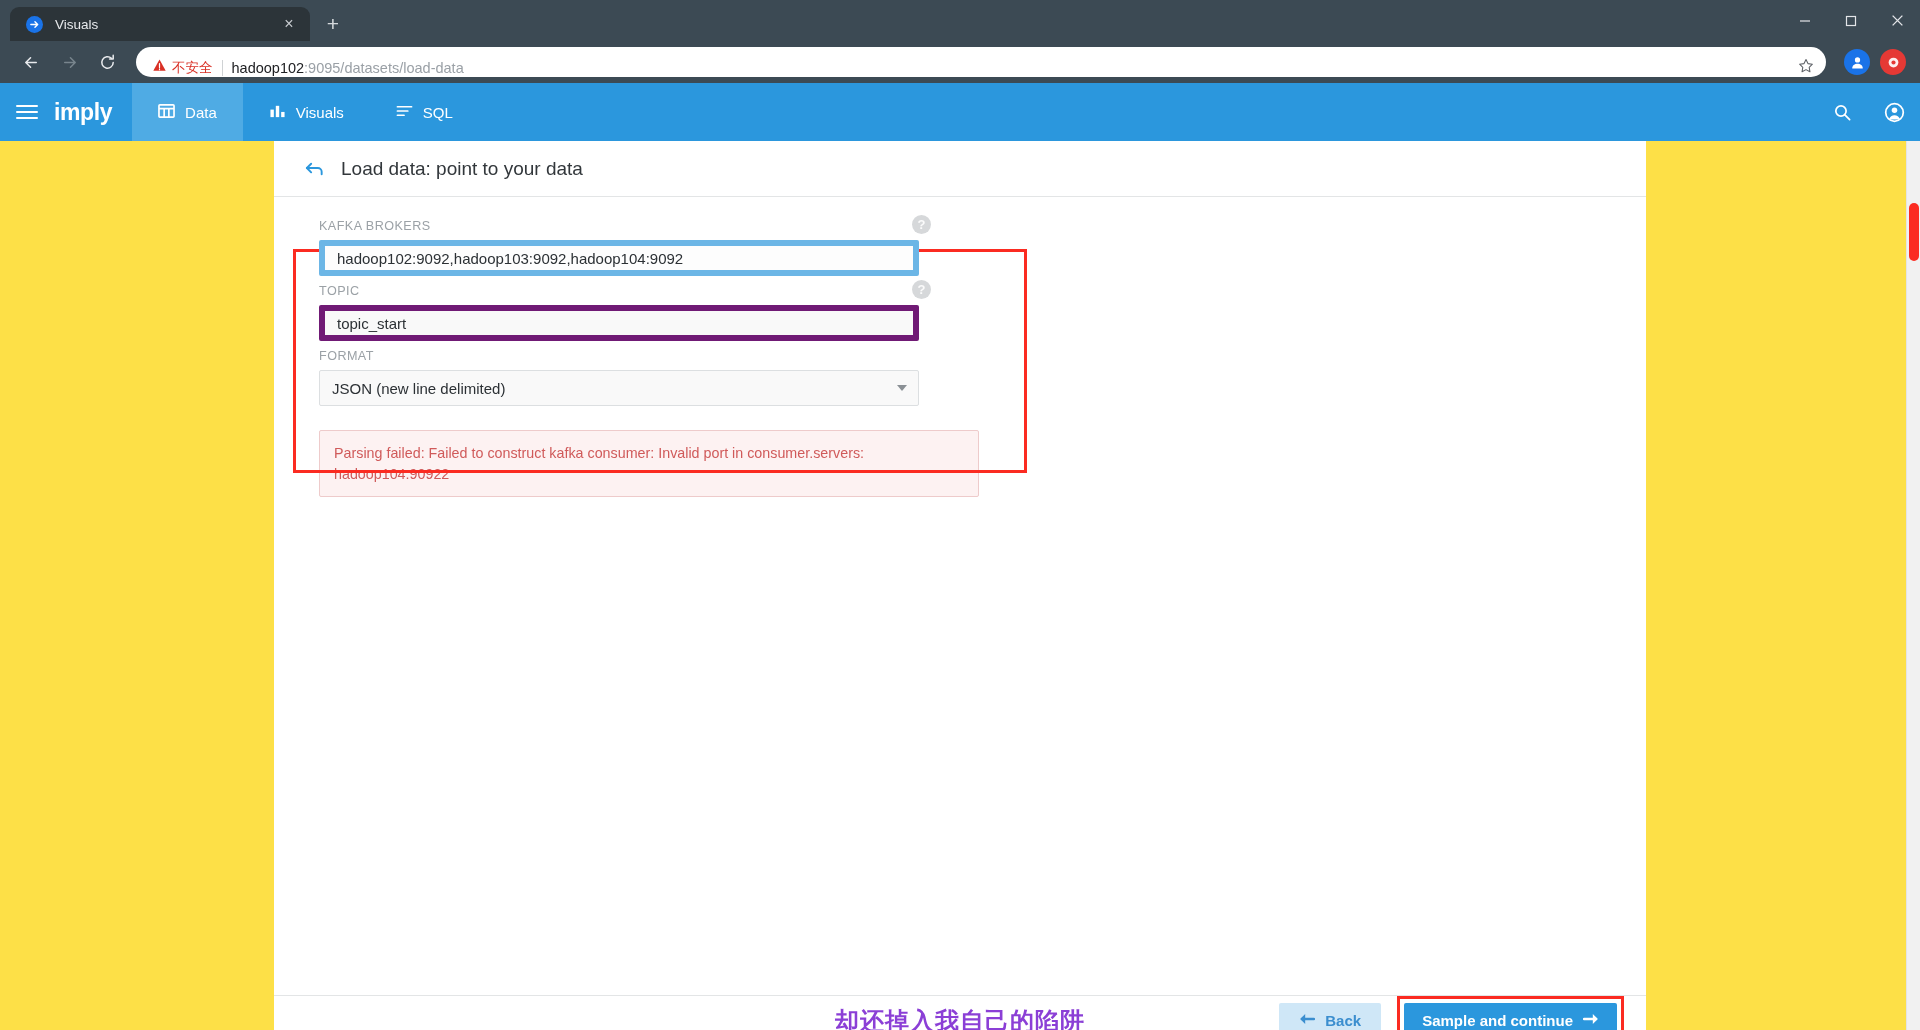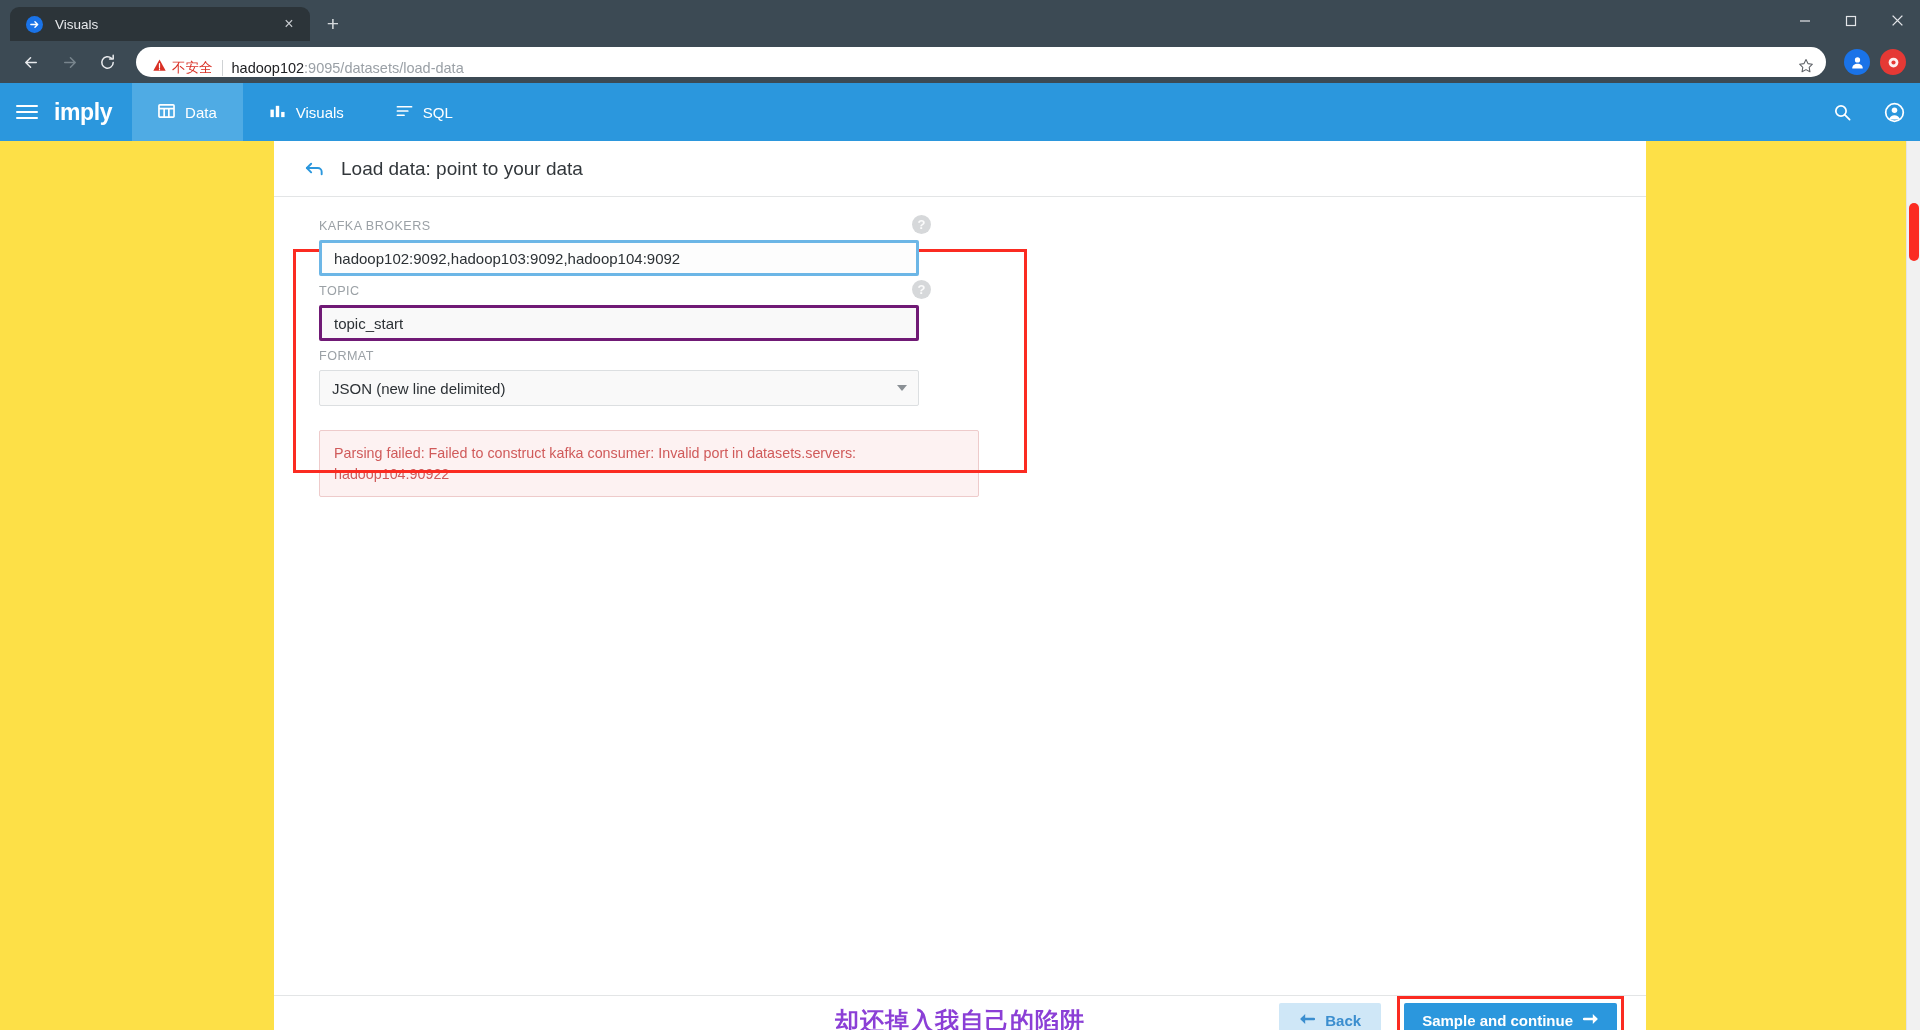--- a/index.html
+++ b/index.html
@@ -229,21 +229,21 @@
     background: #d6d8da;
     color: #fbfbfb;
     font-size: 13px;
     font-weight: 700;
     display: flex; align-items: center; justify-content: center;
     line-height: 1;
   }
   .text-input {
     width: 100%;
     height: 36px;
-    border: 3px solid #701a75;
+    border: 6px solid #701a75;
     background: #f9f9f9;
     font-size: 15px;
     color: #2c3135;
     padding: 0 12px;
     font-family: "Liberation Sans", sans-serif;
     border-radius: 2px;
   }
   .text-input.focused {
     border-color: #6cb6e6;
     background: #fdfdfd;
@@ -534,21 +534,21 @@
           <div class="select-wrap">
             <div class="select-input">
               <span>JSON (new line delimited)</span>
             </div>
             <span class="caret"></span>
           </div>
         </div>
 
       </div>
 
-      <div class="error-box">Parsing failed: Failed to construct kafka consumer: Invalid port in datasets.servers: hadoop104:90922</div>
+      <div class="error-box">Parsing failed: Failed to construct kafka consumer: Invalid port in consumer.servers: hadoop104:90922</div>
     </div>
 
     <div class="card-footer">
       <div class="watermark-cn">却还掉入我自己的陷阱</div>
       <div class="footer-spacer"></div>
 
       <button class="btn-back">
         <span>
           <svg width="16" height="14" viewBox="0 0 17 14">
               <path d="M16 7H3.2" stroke="#3b8ecf" stroke-width="2.4" stroke-linecap="round"></path>

